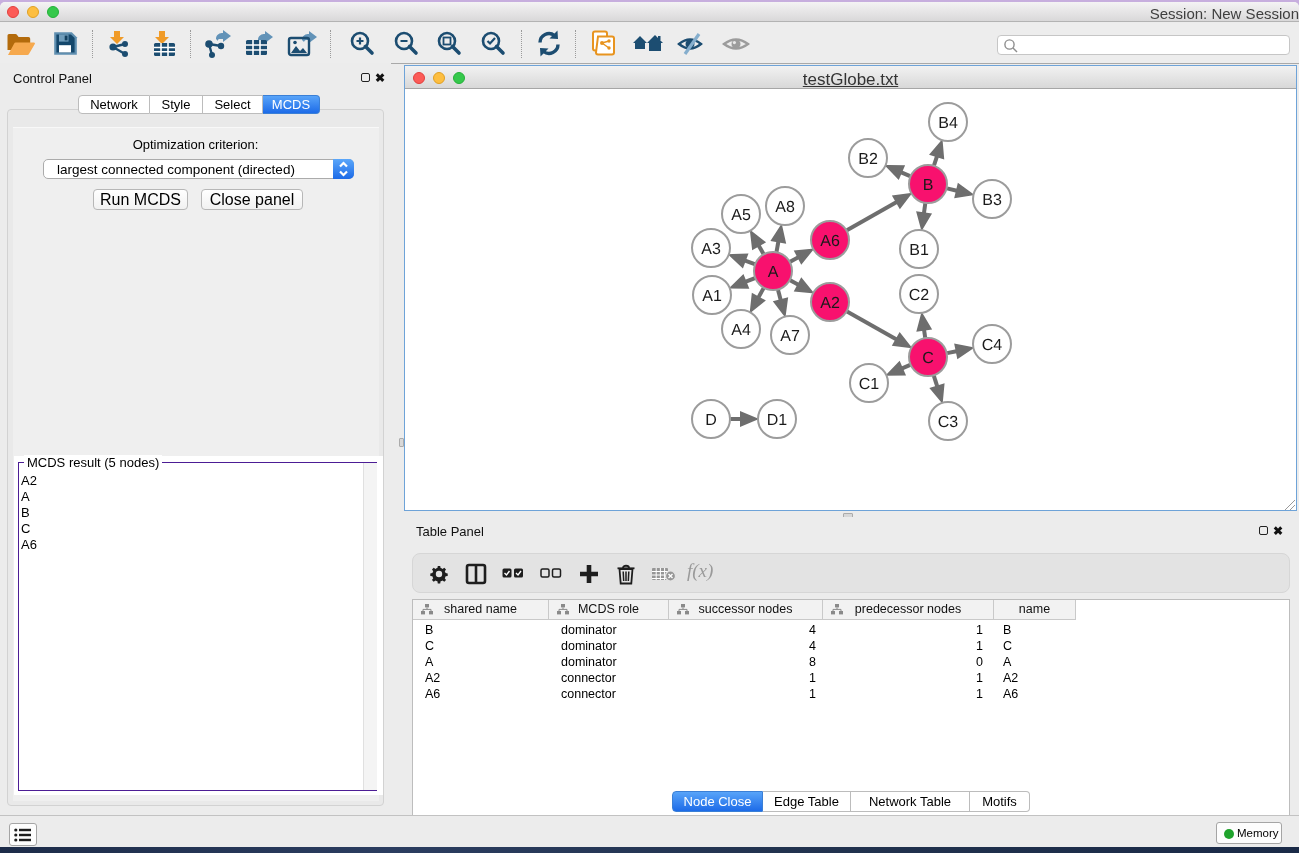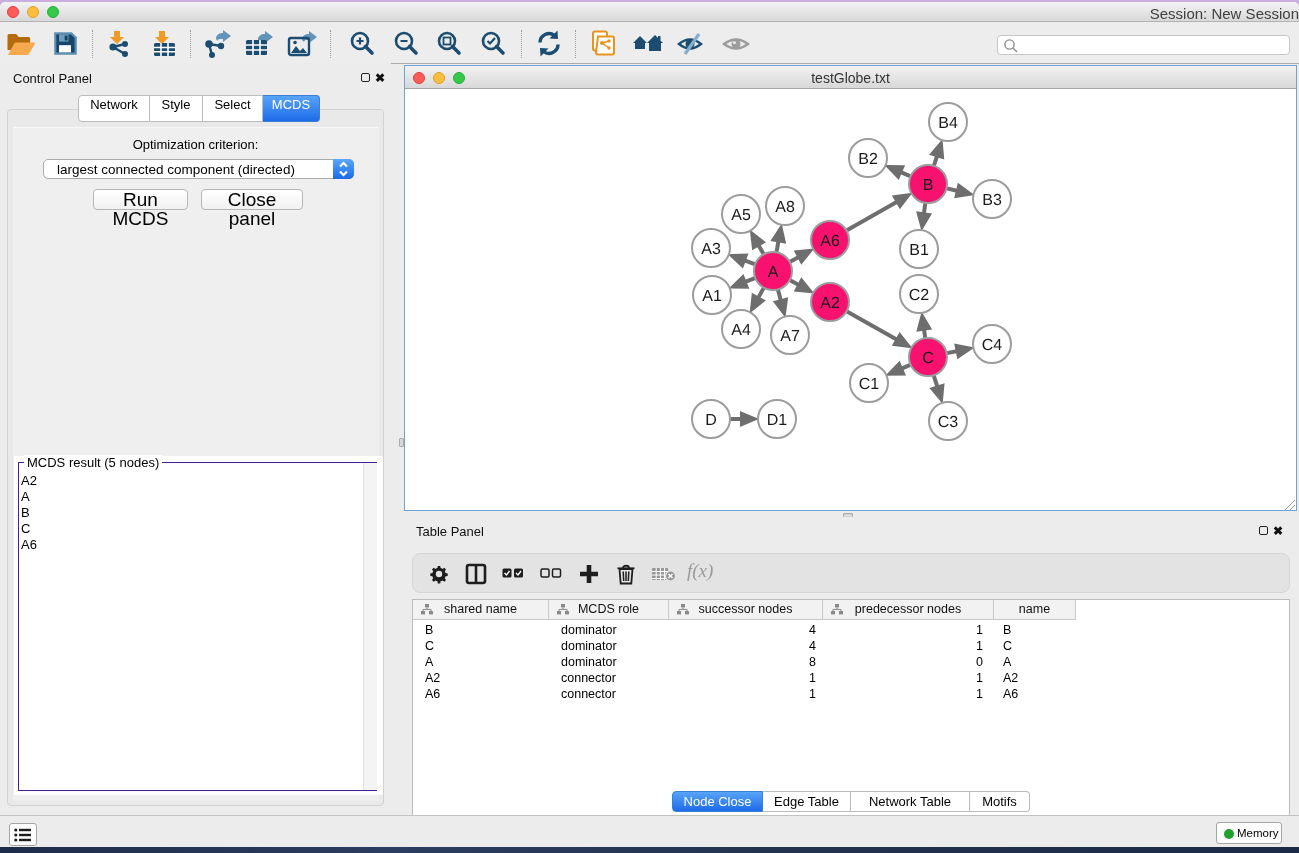--- a/index.html
+++ b/index.html
@@ -15,42 +15,42 @@
 #toolbar { position:absolute; left:0; top:21px; width:1299px; height:41px; background:#ededed; border-bottom:1px solid #a9a9a9; }
 .tsep { position:absolute; top:7px; height:28px; width:0; border-left:1px dotted #9b9b9b; }
 .ticon { position:absolute; top:7px; }
 #searchbox { position:absolute; left:997px; top:12px; width:293px; height:20px; background:#fff; border:1px solid #c6c6c6; border-radius:4px; }
 
 #cpanel { position:absolute; left:0; top:61px; width:391px; height:751px; background:#ececec; }
 #cpanel .hdr { position:absolute; left:13px; top:8px; font-size:13px; color:#111; }
 .winbtn-sq { position:absolute; width:9px; height:9px; border:1.5px solid #222; border-radius:2px; }
 .winbtn-x { position:absolute; font-size:12px; font-weight:bold; color:#111; line-height:10px; }
 #cptabs { position:absolute; left:78px; top:32px; height:19px; display:flex; font-size:13px; }
-#cptabs .tab { height:27px; line-height:18px; background:#fff; border:1px solid #bcbcbc; border-left:none; padding:0 14px; color:#000; text-align:center; }
+#cptabs .tab { height:19px; line-height:18px; background:#fff; border:1px solid #bcbcbc; border-left:none; padding:0 14px; color:#000; text-align:center; }
 #cptabs .tab.first { border-left:1px solid #bcbcbc; border-radius:4px 0 0 4px; }
 #cptabs .tab.sel { background:linear-gradient(#58a4f9,#1d6be8); color:#fff; border-color:#3a7fd6; border-radius:0 4px 4px 0; }
 #cpbox { position:absolute; left:7px; top:46px; width:377px; height:697px; border:1px solid #d2d2d2; border-radius:4px; background:#e9e9e9; }
 #cpinner { position:absolute; left:5px; top:17px; width:366px; height:674px; background:#efefef; border-top:1px solid #f8f8f8; }
 #optlabel { position:absolute; left:0; top:74px; width:391px; text-align:center; font-size:13px; color:#000; }
 #dropdown { position:absolute; left:43px; top:96px; width:311px; height:20px; background:#fff; border:1px solid #ababab; border-radius:5px; font-size:13.5px; color:#000; line-height:19px; padding-left:13px; }
 #dropbtn { position:absolute; right:-1px; top:-1px; width:21px; height:20px; background:linear-gradient(#5ba7fa,#1c6ae7); border-radius:0 5px 5px 0; }
-.btn { position:absolute; height:21px; background:linear-gradient(#ffffff,#f1f1f1); border:1px solid #b7b7b7; border-radius:4px; font-size:19px; color:#000; text-align:center; line-height:19px; }
+.btn { position:absolute; height:21px; background:linear-gradient(#ffffff,#f1f1f1); border:1px solid #b7b7b7; border-radius:4px; font-size:16px; color:#000; text-align:center; line-height:19px; }
 #fieldwrap { position:absolute; left:14px; top:393px; width:369px; height:339px; background:#fff; }
 #fieldset { position:absolute; left:4px; top:6px; width:359px; height:329px; border:1px solid #4c1d95; }
 #fieldlegend { position:absolute; left:5px; top:-8px; background:#fff; padding:0 3px; font-size:13px; color:#000; }
 #mcdslist { position:absolute; left:7px; top:17px; font-size:13px; color:#000; line-height:16px; }
 #mcdsscroll { position:absolute; left:349px; top:7px; width:14px; height:327px; background:#f4f4f4; border-left:1px solid #e0e0e0; }
 
 #vdivider { position:absolute; left:391px; top:62px; width:13px; height:751px; background:#ececec; }
 #vdivhandle { position:absolute; left:8px; top:374px; width:5px; height:9px; background:#d8d8d8; border:1px solid #ababab; border-radius:1px; }
 #hdivhandle { position:absolute; left:843px; top:511px; width:10px; height:6px; background:#d8d8d8; border:1px solid #ababab; border-radius:1px; }
 
 #netwin { position:absolute; left:404px; top:63px; width:893px; height:446px; border:1px solid #6ea3d8; background:#fff; }
 #nettitle { position:absolute; left:0; top:0; width:100%; height:23px; background:linear-gradient(#f2f2f2,#d8d8d8); border-bottom:1px solid #a6a6a6; }
-#nettitle .t { position:absolute; top:4px; left:0; width:100%; text-align:center; font-size:14px; color:#333; }
+#nettitle .t { position:absolute; top:4px; left:0; width:100%; text-align:center; font-size:17px; color:#333;text-decoration:underline; }
 #netcanvas { position:absolute; left:1px; top:24px; width:884px; height:420px; background:#fff; }
 
 #tpanel { position:absolute; left:404px; top:515px; width:895px; height:296px; background:#ececec; }
 #tpanel .hdr { position:absolute; left:12px; top:7px; font-size:13px; color:#111; }
 #ttoolbar { position:absolute; left:8px; top:36px; width:878px; height:40px; background:#e3e3e3; border:1px solid #d6d6d6; border-radius:8px; }
 #ttable { position:absolute; left:8px; top:82px; width:878px; height:229px; background:#fff; border:1px solid #bdbdbd; }
 .thcell { position:absolute; top:0; height:20px; background:#f2f2f2; border-right:1px solid #c9c9c9; border-bottom:1px solid #c9c9c9; font-size:12.5px; color:#111; text-align:center; line-height:19px; }
 .trow { position:absolute; font-size:12.5px; color:#000; height:16px; line-height:16px; }
 
 .btab { position:absolute; top:274px; height:21px; background:#fff; border:1px solid #bcbcbc; border-left:none; font-size:13px; color:#000; text-align:center; line-height:20px; }

